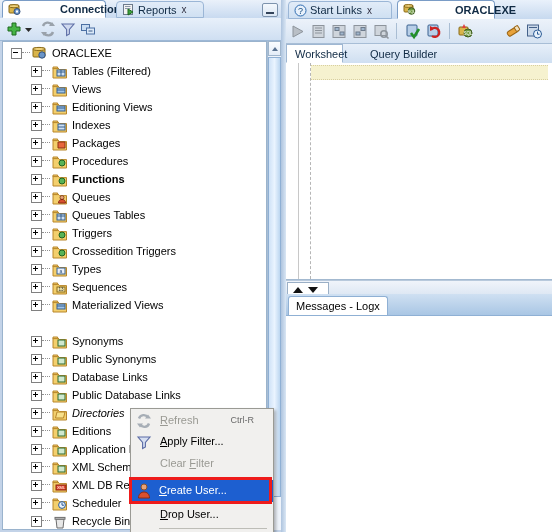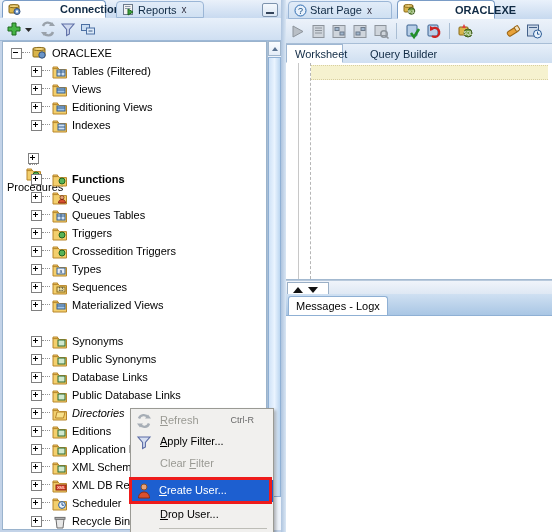--- a/index.html
+++ b/index.html
@@ -242,21 +242,32 @@
           <span class="exp plus"></span>
           <span class="dots"></span>
           <span class="fico"><svg width="16" height="15" viewBox="0 0 16 15">
               <path d="M1 4 h5 l1.4 1.6 h7.1 v8.4 h-13.5 z" fill="#f3cf6d" stroke="#b8862a"></path>
               <path d="M1 3 h4.6 v1.6 h-4.6 z" fill="#f3cf6d" stroke="#b8862a"></path>
               <rect x="6" y="6" width="7" height="6" fill="#cfe0f2" stroke="#36618f"></rect>
               <line x1="6" y1="9" x2="13" y2="9" stroke="#36618f"></line>
             </svg></span>
           <span class="lbl">Indexes</span>
         </div>
-        <div class="treerow" style="top: 110px; flex-direction: column;">
+        <div class="treerow" style="top: 92px;">
+          <span style="display: inline-block; flex: 0 0 auto; width: 28px; height: 1px;"></span>
+          <span class="exp plus"></span>
+          <span class="dots"></span>
+          <span class="fico"><svg width="16" height="15" viewBox="0 0 16 15">
+              <path d="M1 4 h5 l1.4 1.6 h7.1 v8.4 h-13.5 z" fill="#f3cf6d" stroke="#b8862a"></path>
+              <path d="M1 3 h4.6 v1.6 h-4.6 z" fill="#f3cf6d" stroke="#b8862a"></path>
+              <path d="M6 6 h7 v6 h-7 z" fill="#e8673c" stroke="#8c3314"></path>
+            </svg></span>
+          <span class="lbl">Packages</span>
+        </div>
+        <div class="treerow" style="top: 110px;">
           <span style="display: inline-block; flex: 0 0 auto; width: 28px; height: 1px;"></span>
           <span class="exp plus"></span>
           <span class="dots"></span>
           <span class="fico"><svg width="16" height="15" viewBox="0 0 16 15">
               <path d="M1 4 h5 l1.4 1.6 h7.1 v8.4 h-13.5 z" fill="#f3cf6d" stroke="#b8862a"></path>
               <path d="M1 3 h4.6 v1.6 h-4.6 z" fill="#f3cf6d" stroke="#b8862a"></path>
               <circle cx="10" cy="9" r="3" fill="#57b357" stroke="#20641f"></circle>
             </svg></span>
           <span class="lbl">Procedures</span>
         </div>
@@ -491,21 +502,21 @@
   <div class="right-dock">
 
     <div class="r-tabstrip">
       <div class="tab inactive" style="left:2px;top:1px;height:18px;width:104px;padding:0 5px;">
         <span class="tabicon">
           <svg width="13" height="13" viewBox="0 0 13 13">
             <circle cx="6.5" cy="6.5" r="5.5" fill="#e8f1fb" stroke="#2d6bb0"></circle>
             <text x="6.5" y="10" font-size="9" text-anchor="middle" fill="#12497e" font-family="Liberation Sans">?</text>
           </svg>
         </span>
-        <span class="tlabel">Start Page</span>
+        <span class="tlabel">Start Links</span>
         <span class="tclose">x</span>
       </div>
 
       <div class="tab active" style="left:111px;top:0;height:19px;width:98px;padding:0 5px;">
         <span class="tabicon">
           <svg width="13" height="13" viewBox="0 0 13 13">
             <rect x="1" y="2" width="9" height="7" rx="1" fill="#d9b44a" stroke="#8a6a18"></rect>
             <ellipse cx="5.5" cy="3" rx="4.5" ry="1.4" fill="#f0d27a" stroke="#8a6a18"></ellipse>
             <circle cx="8.5" cy="8" r="3.3" fill="#6f9b3f" stroke="#3c5a1f"></circle>
             <text x="8.5" y="10" font-size="4" text-anchor="middle" fill="#fff" font-family="Liberation Sans">SQL</text>

